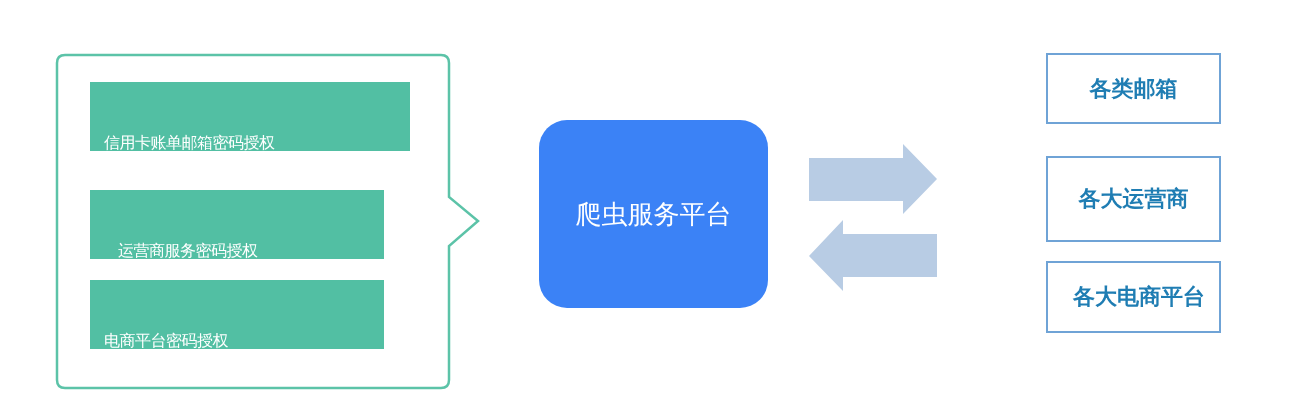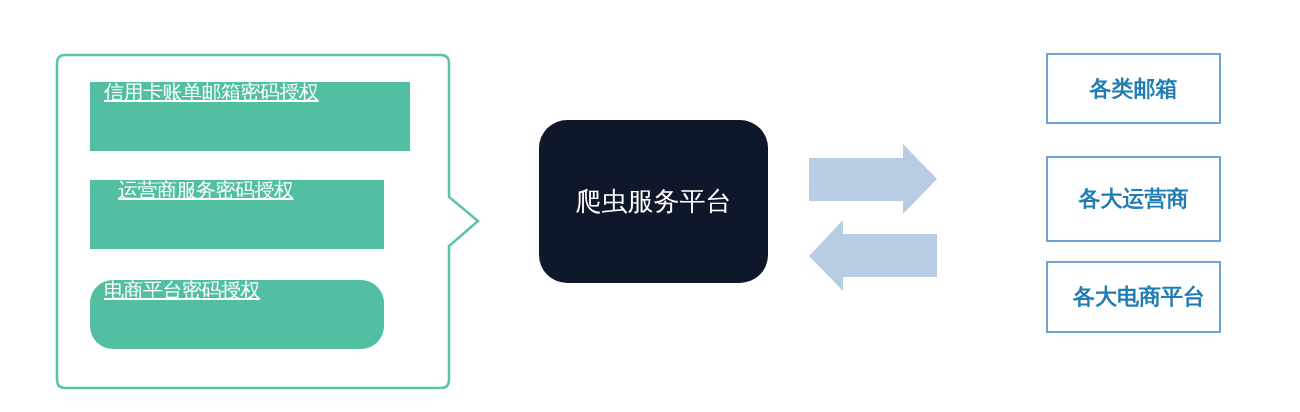--- a/index.html
+++ b/index.html
@@ -1,23 +1,23 @@
 <!DOCTYPE html>
 <html><head>
 <meta charset="utf-8">
 <style>
   html, body { margin: 0; padding: 0; background: #ffffff; }
   body { width: 1300px; height: 412px; position: relative; overflow: hidden;
          font-family: "DejaVu Sans", "Liberation Sans", sans-serif; }
   .callout-svg { position: absolute; left: 0; top: 0; }
   .auth-box { position: absolute; background: #52bfa3; color: #ffffff;
-              font-size: 20px; line-height: 1; display: flex; align-items: flex-start;
-              padding-left: 14px; box-sizing: border-box; letter-spacing: -0.5px; text-decoration: underline; }
-  .platform { position: absolute; left: 539px; top: 120px; width: 229px; height: 163px;
-              background: #0f172a; border-radius: 28px; color: #ffffff;
+              font-size: 16px; line-height: 1; display: flex; align-items: flex-end;
+              padding-left: 14px; box-sizing: border-box; letter-spacing: -0.5px; }
+  .platform { position: absolute; left: 539px; top: 120px; width: 229px; height: 188px;
+              background: #3b82f6; border-radius: 28px; color: #ffffff;
               display: flex; align-items: center; justify-content: center;
               font-size: 26px; }
   .target-box { position: absolute; left: 1046px; width: 175px; border: 2px solid #6fa3d6;
                 box-sizing: border-box; background: #ffffff; color: #1f7db3;
                 font-weight: bold; font-size: 22px; display: flex;
                 align-items: center; justify-content: center; }
 </style>
 </head>
 <body>
 
@@ -26,24 +26,24 @@
 
   <polygon points="809,158 903,158 903,144 937,179 903,214 903,201 809,201" fill="#b8cce4"></polygon>
 
   <polygon points="937,234 843,234 843,220 809,256 843,291 843,277 937,277" fill="#b8cce4"></polygon>
 </svg>
 
 <div>
   <div class="auth-box" style="left:90px; top:82px; width:320px; height:69px;">
     <span>信用卡账单邮箱密码授权</span>
   </div>
-  <div class="auth-box" style="left:90px; top:180px; width:294px; height:69px;padding-left:28px;">
+  <div class="auth-box" style="left:90px; top:190px; width:294px; height:69px;padding-left:28px;">
     <span>运营商服务密码授权</span>
   </div>
-  <div class="auth-box" style="left:90px; top:280px; width:294px; height:69px;border-radius:23px;">
+  <div class="auth-box" style="left:90px; top:280px; width:294px; height:69px;">
     <span>电商平台密码授权</span>
   </div>
 </div>
 
 <div class="platform">
   <span>爬虫服务平台</span>
 </div>
 
 <div>
   <div class="target-box" style="top:53px; height:71px;">

